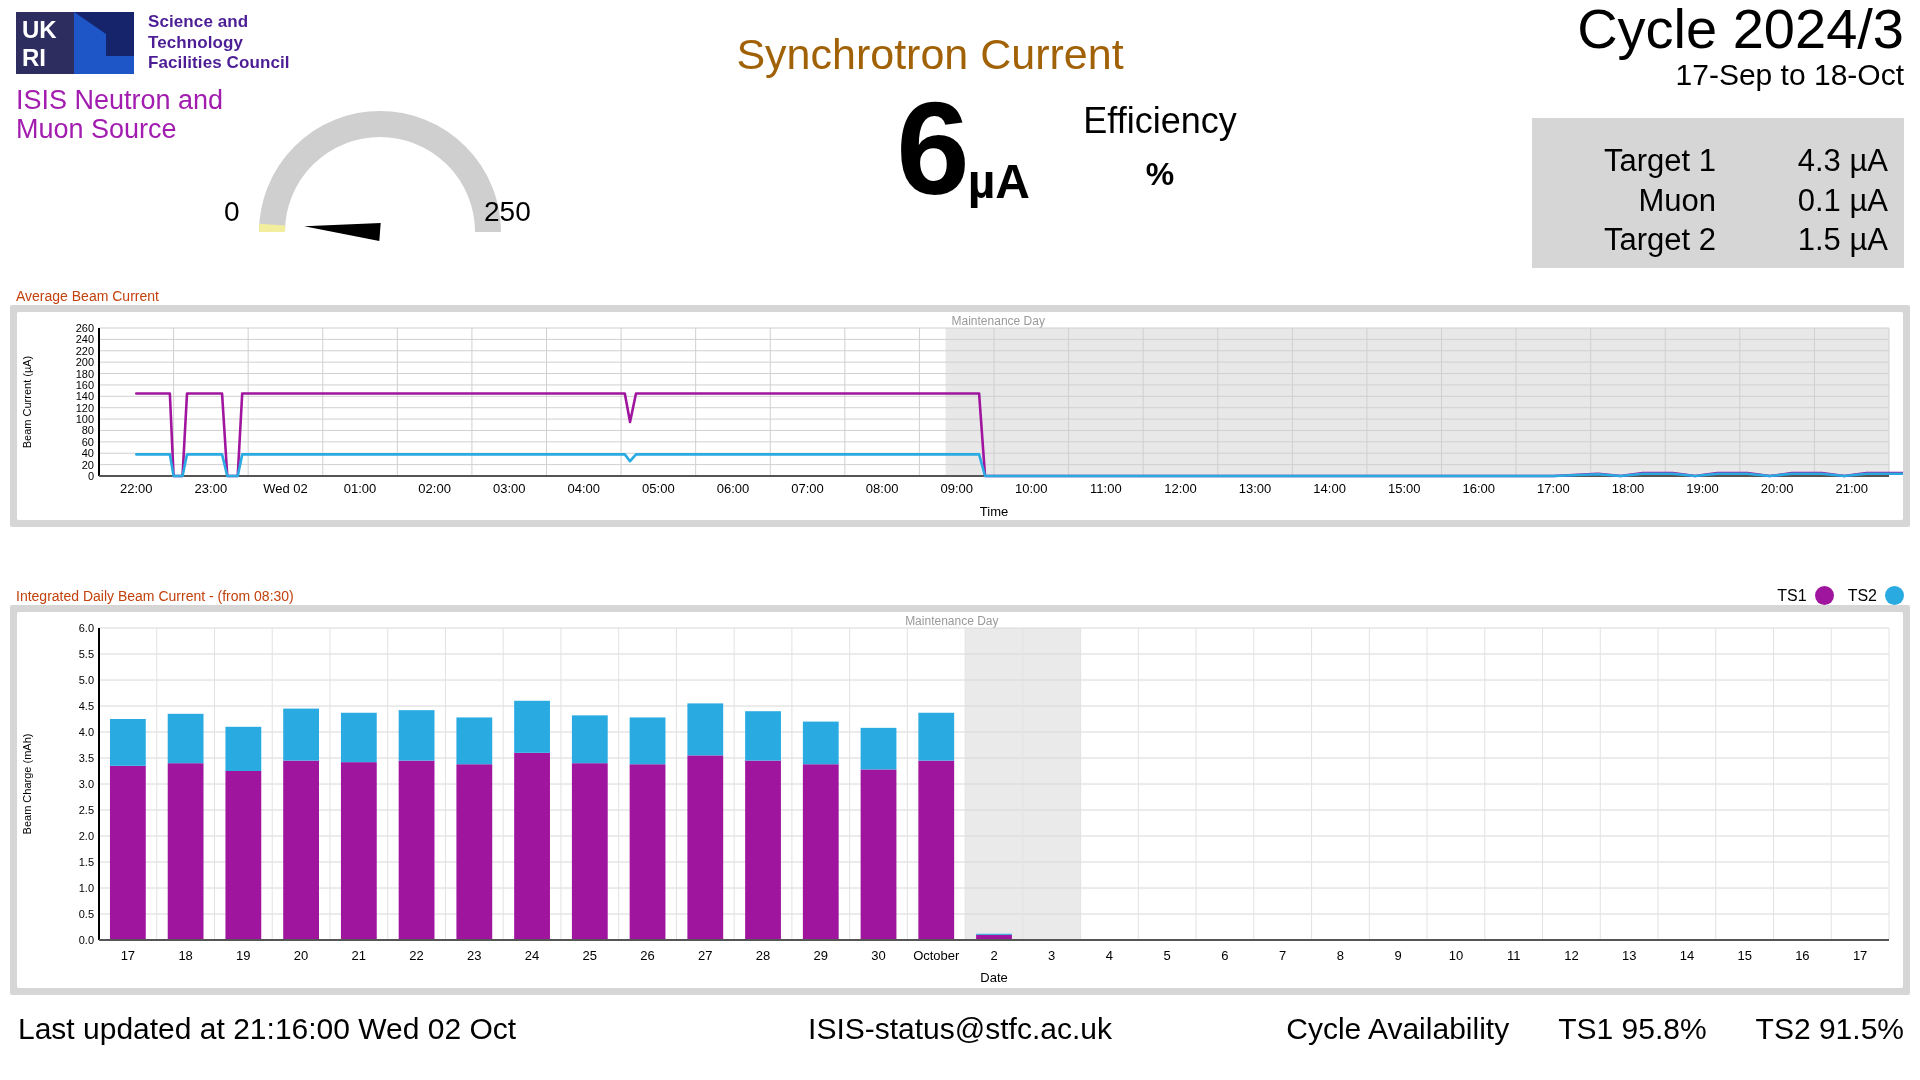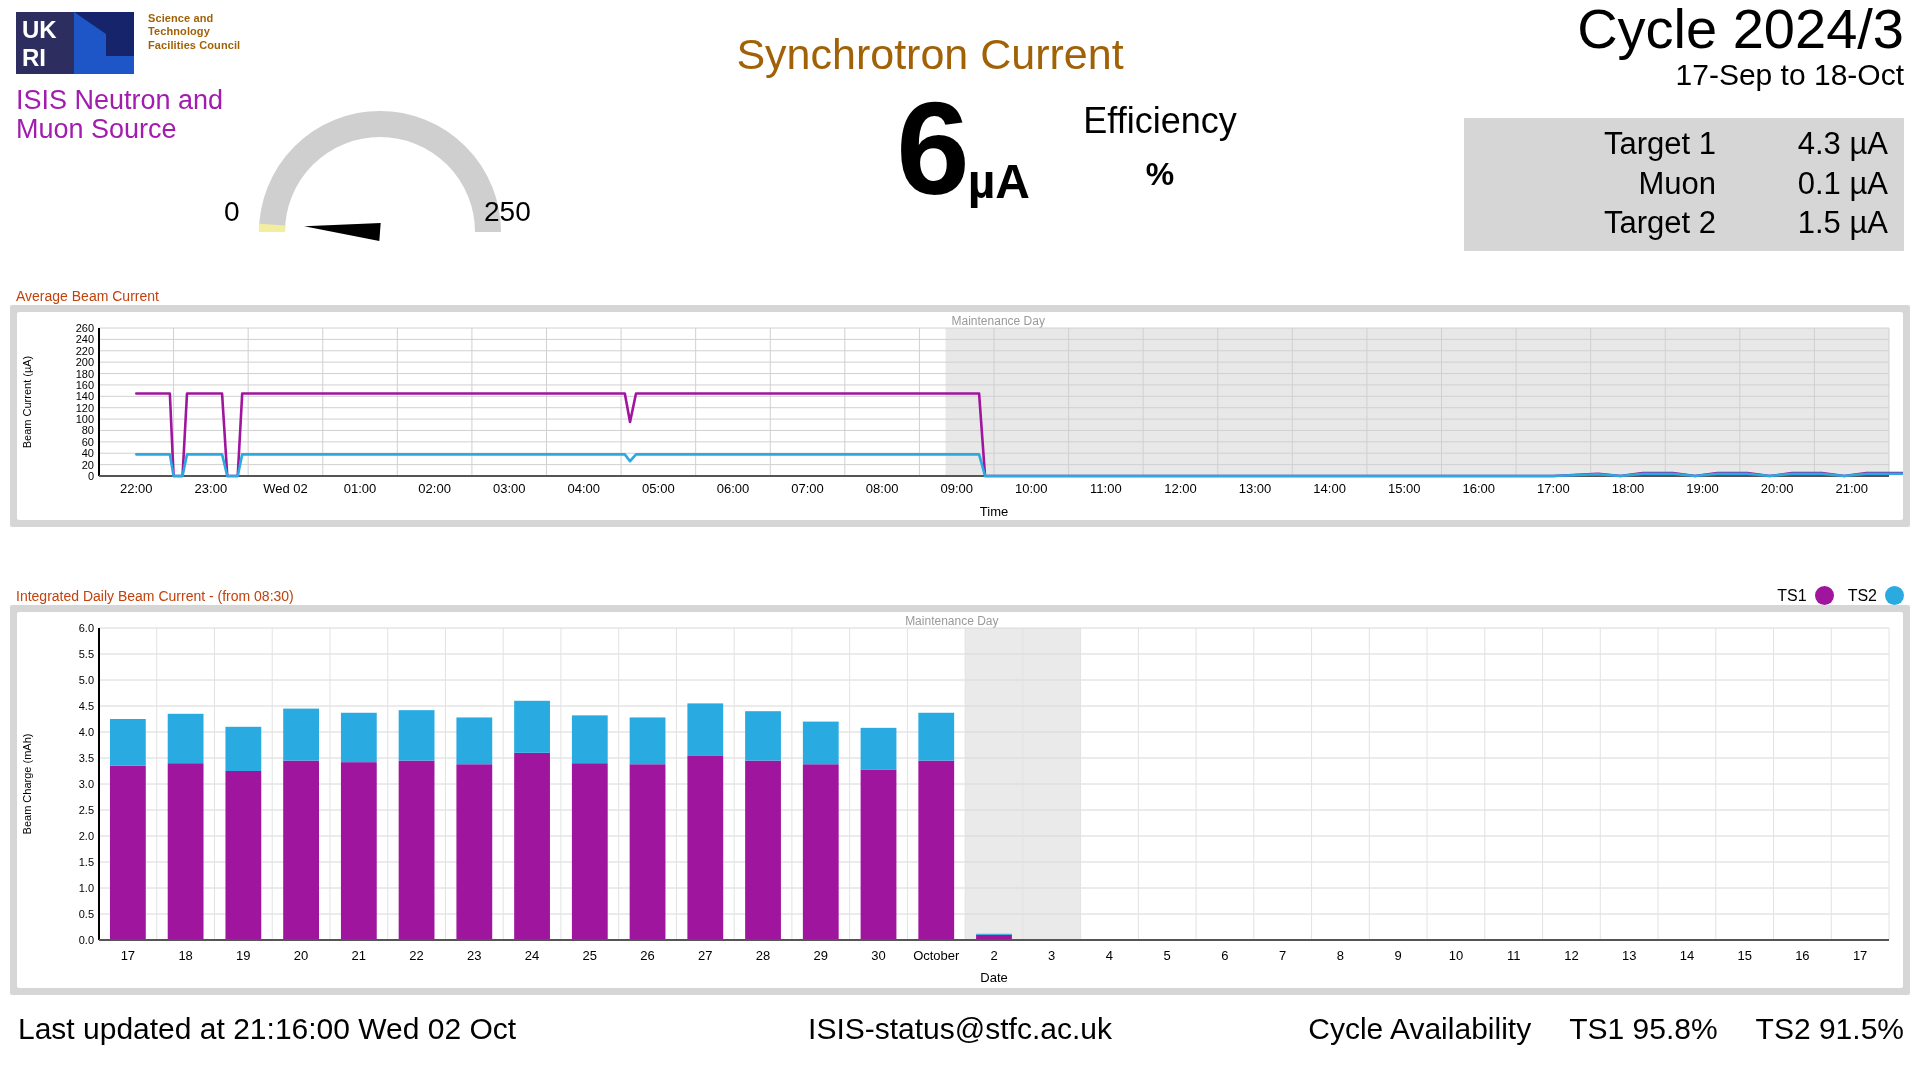--- a/index.html
+++ b/index.html
@@ -12,21 +12,21 @@
   }
   #root { position: relative; width: 1920px; height: 1080px; }
 
   
   #header { position: absolute; left: 0; top: 0; width: 1920px; height: 288px; }
 
   .logo-block { position: absolute; left: 16px; top: 12px; width: 330px; }
   .logo-row { display: flex; align-items: flex-start; gap: 14px; }
   .ukri-mark { position: relative; width: 118px; height: 62px; flex: 0 0 auto; text-align: right; }
   .ukri-mark svg { display: block; }
-  .stfc-lines { font-size: 11px; font-weight: bold; line-height: 1.22; color: #a16207; letter-spacing: .1px; }
+  .stfc-lines { font-size: 17px; font-weight: bold; line-height: 1.22; color: #4c1d95; letter-spacing: .1px; }
   .isis-name { margin-top: 12px; font-size: 27px; line-height: 1.08; color: #a21caf; }
 
   .synch-title {
     position: absolute; left: 560px; top: 30px; width: 740px;
     text-align: center; font-size: 43px; color: #a16207;
   }
 
   .gauge-wrap { position: absolute; left: 220px; top: 96px; width: 320px; height: 150px; }
   .gauge-wrap svg { display: block; }
   .gauge-label {
@@ -43,22 +43,22 @@
   .eff-block { position: absolute; left: 1040px; top: 100px; width: 240px; text-align: center; }
   .eff-label { font-size: 36px; }
   .eff-value-row { display: flex; align-items: flex-end; justify-content: center; margin-top: 14px; }
   .eff-value { font-size: 68px; font-weight: bold; line-height: .95; }
   .eff-pct { font-size: 32px; font-weight: bold; padding-bottom: 4px; }
 
   .cycle-title { position: absolute; right: 16px; top: 0px; text-align: right; font-size: 56px; line-height: 1.02; }
   .cycle-dates { position: absolute; right: 16px; top: 58px; text-align: right; font-size: 30px; }
 
   .targets-table {
-    position: absolute; right: 16px; top: 118px; width: 440px;
-    background: #D6D6D6; padding: 6px 16px 8px 16px;
+    position: absolute; right: 16px; top: 118px; width: 372px;
+    background: #D6D6D6; padding: 23px 16px 8px 16px;
   }
   .targets-table .trow { display: flex; justify-content: space-between; font-size: 31px; line-height: 1.28; }
   .targets-table .tname { text-align: right; flex: 1 1 auto; padding-right: 40px; }
   .targets-table .tval { text-align: right; min-width: 132px; }
 
   
   .panel-caption { font-size: 14px; color: #c2410c; }
   .chart-panel {
     position: absolute; background: #D6D6D6; border-radius: 2px;
     padding: 7px;
@@ -72,21 +72,21 @@
   #cap-bottom { position: absolute; left: 16px; top: 588px; }
   #legend { position: absolute; right: 16px; top: 586px; display: flex; align-items: center; gap: 14px; font-size: 16px; }
   .legend-item { display: flex; align-items: center; gap: 8px; }
   .dot { width: 19px; height: 19px; border-radius: 50%; display: inline-block; }
   #panel-bottom { left: 10px; top: 605px; width: 1900px; height: 390px; }
 
   
   #footer { position: absolute; left: 0; top: 1012px; width: 1920px; height: 60px; font-size: 30px; }
   #footer .f-left { position: absolute; left: 18px; top: 0; }
   #footer .f-mid { position: absolute; left: 0; top: 0; width: 1920px; text-align: center; }
-  #footer .f-right { position: absolute; right: 16px; top: 0; display: flex; gap: 38px; }
+  #footer .f-right { position: absolute; right: 16px; top: 0; display: flex; gap: 49px; }
 
   text { font-family: "Liberation Sans", sans-serif; }
 </style>
 </head>
 <body>
 <div id="root">
 
 <div id="header">
 
   <div class="logo-block">

